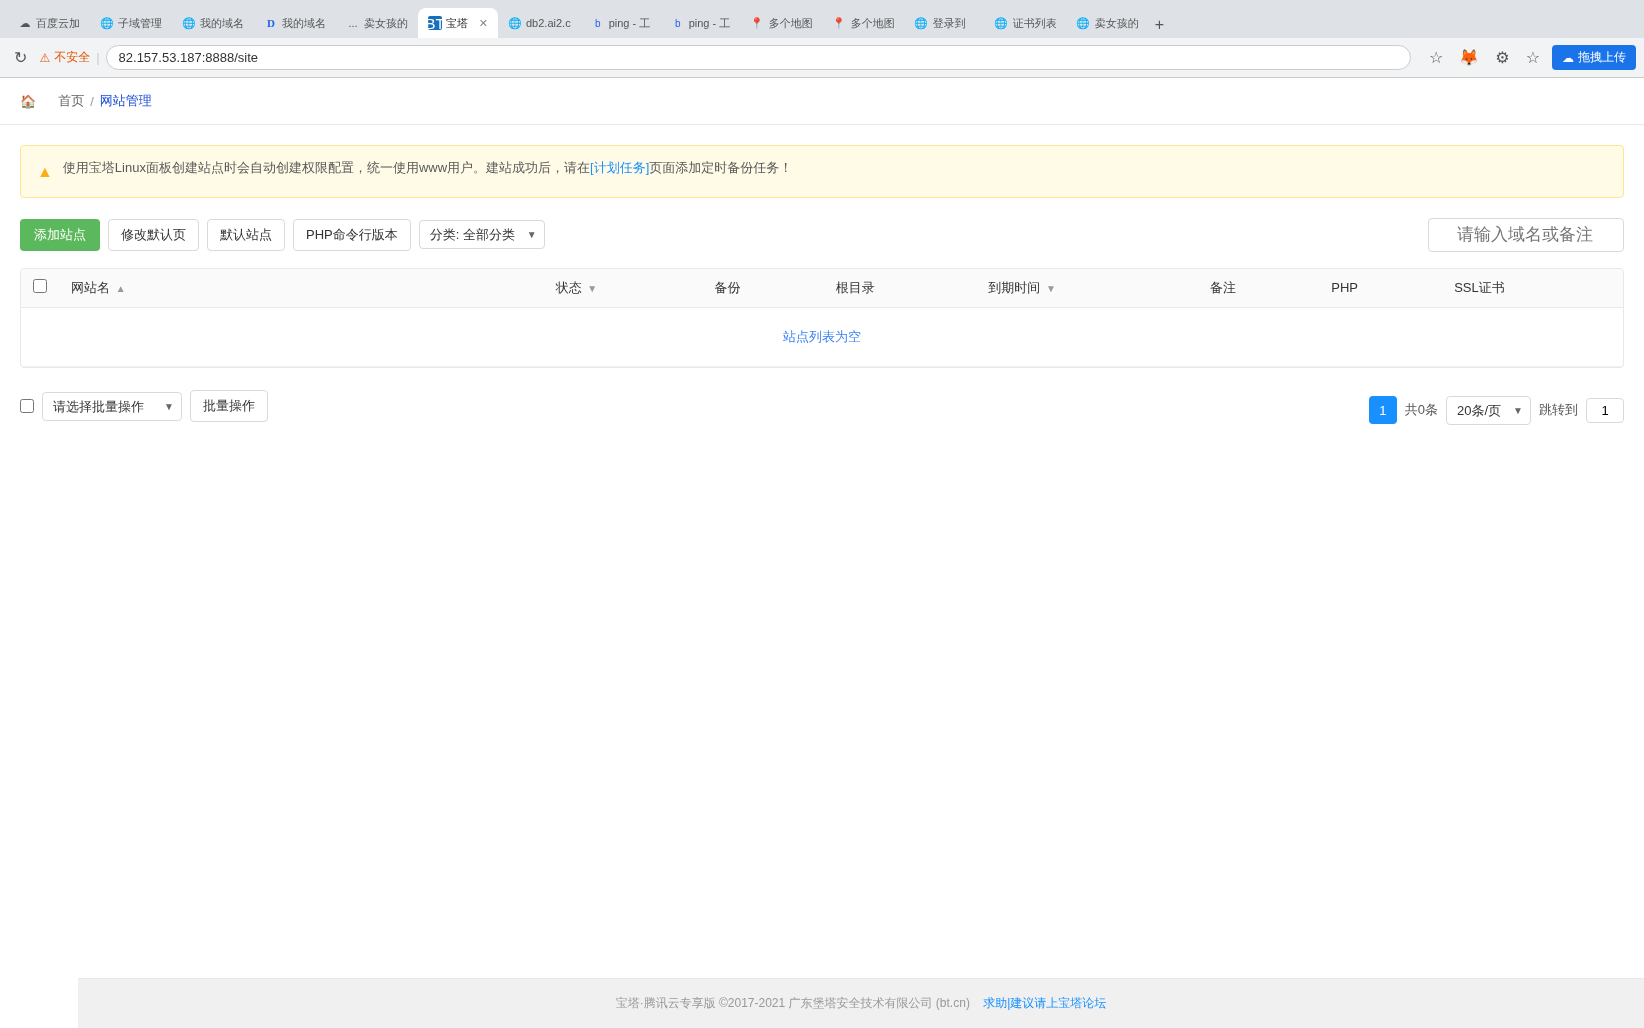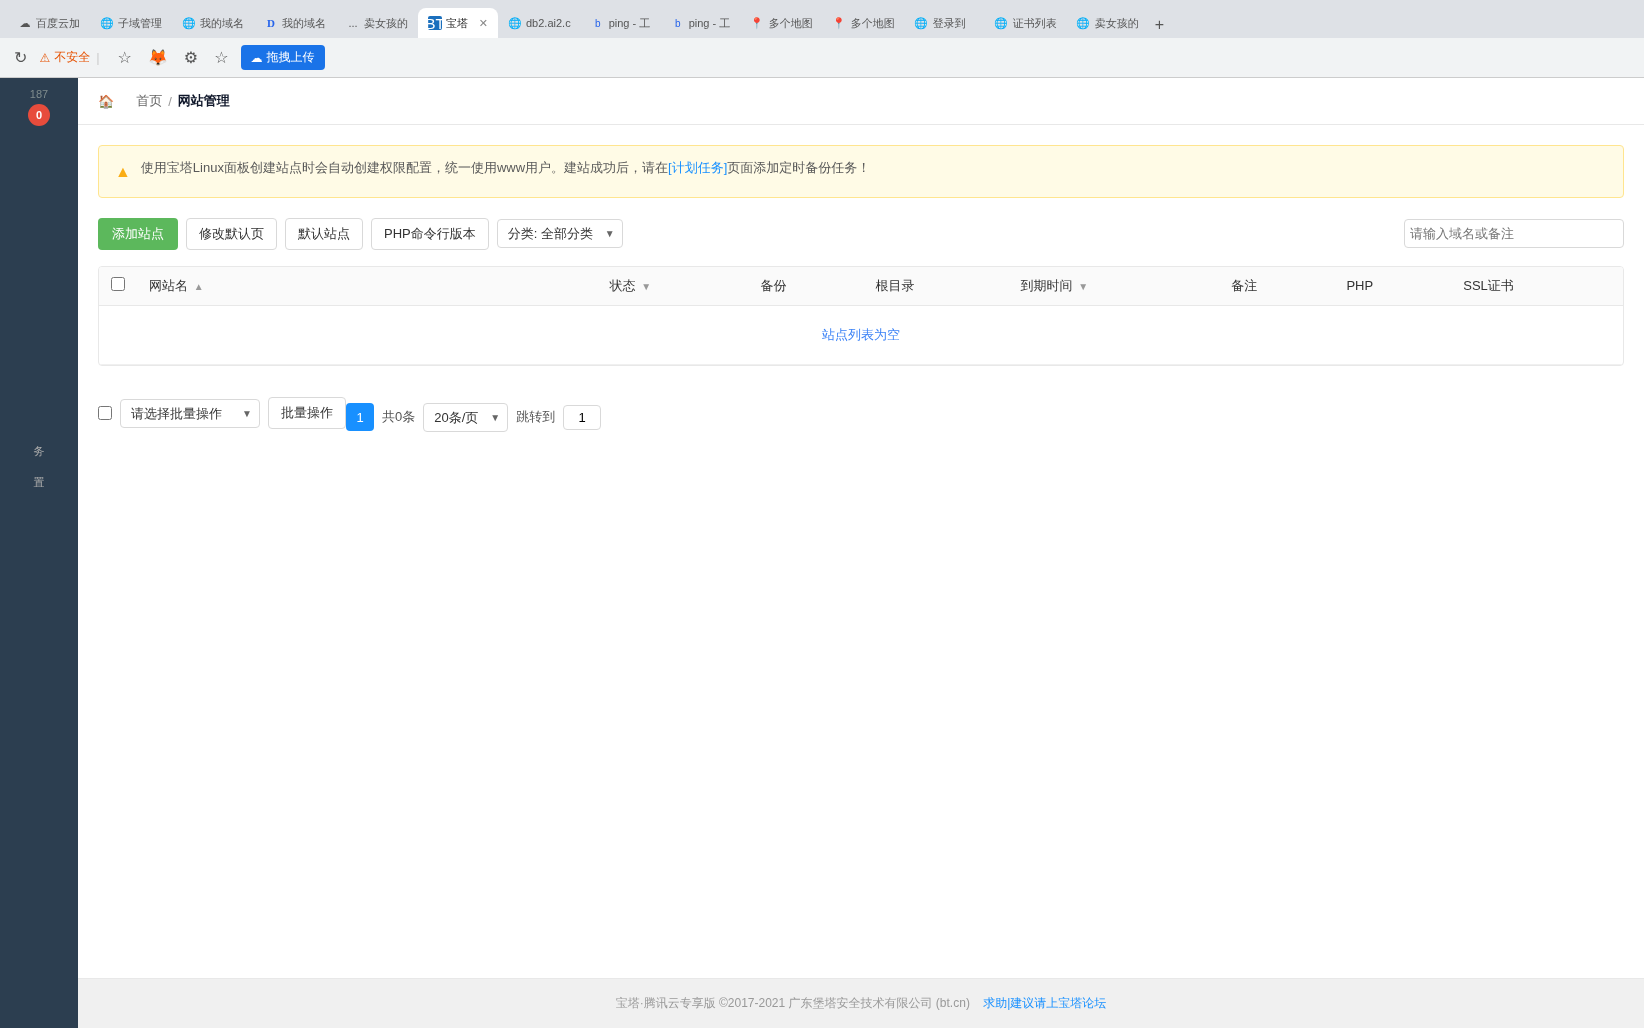--- a/index.html
+++ b/index.html
@@ -30,38 +30,38 @@
     .sidebar-badge { background: #e74c3c; color: #fff; border-radius: 50%; width: 22px; height: 22px; display: flex; align-items: center; justify-content: center; font-size: 11px; font-weight: bold; margin-bottom: 10px; }
     .sidebar-item { color: #aaa; font-size: 11px; padding: 8px 4px; cursor: pointer; text-align: center; width: 100%; }
 
     
     .content-area { flex: 1; background: #fff; margin: 0; }
 
     
     .breadcrumb { display: flex; align-items: center; gap: 6px; padding: 14px 20px; background: #fff; border-bottom: 1px solid #e8e8e8; font-size: 13px; color: #666; }
     .breadcrumb a { color: #666; text-decoration: none; margin-left: 16px; }
     .breadcrumb-sep { color: #999; }
-    .breadcrumb-current { color: #0f172a; font-weight: bold; }
+    .breadcrumb-current { color: #1d4ed8; }
 
     
     .page-content { padding: 20px; }
 
     
     .warning-banner { background: #fffbe6; border: 1px solid #ffe58f; border-radius: 4px; padding: 12px 16px; margin-bottom: 20px; display: flex; align-items: flex-start; gap: 10px; font-size: 13px; color: #595959; line-height: 1.6; }
     .warning-icon { color: #faad14; font-size: 16px; flex-shrink: 0; margin-top: 1px; }
     .warning-link { color: #1890ff; text-decoration: none; margin-top: 8px; }
 
     
     .toolbar { display: flex; align-items: center; gap: 8px; margin-bottom: 16px; flex-wrap: wrap; }
     .btn-primary { background: #5cb85c; color: #fff; border: none; border-radius: 4px; padding: 7px 14px; font-size: 13px; cursor: pointer; }
     .btn-default { background: #fff; color: #333; border: 1px solid #d9d9d9; border-radius: 4px; padding: 6px 12px; font-size: 13px; cursor: pointer; }
     .select-wrapper { position: relative; display: inline-flex; align-items: center; }
     .select-wrapper select { background: #fff; border: 1px solid #d9d9d9; border-radius: 4px; padding: 6px 28px 6px 10px; font-size: 13px; cursor: pointer; appearance: none; -webkit-appearance: none; color: #333; }
     .select-arrow { position: absolute; right: 8px; pointer-events: none; color: #666; font-size: 10px; }
-    .search-input { background: #fff; border: 1px solid #d9d9d9; border-radius: 4px; padding: 6px 5px; font-size: 13px; width: 220px; color: #999; margin-left: auto; }
+    .search-input { background: #fff; border: 1px solid #d9d9d9; border-radius: 4px; padding: 6px 28px; font-size: 17px; width: 196px; color: #999; margin-left: auto; }
 
     
     .table-wrapper { border: 1px solid #e8e8e8; border-radius: 4px; overflow: hidden; }
     .table { width: 100%; border-collapse: collapse; }
     .table thead { background: #fafafa; }
     .table th { padding: 10px 12px; text-align: left; font-weight: 500; font-size: 13px; color: #333; border-bottom: 1px solid #e8e8e8; white-space: nowrap; }
     .table td { padding: 12px; font-size: 13px; color: #555; border-bottom: 1px solid #f0f0f0; }
     .table .empty-row td { text-align: center; color: #3b82f6; padding: 20px; }
     .col-check { width: 36px; }
     .col-name { min-width: 200px; }
@@ -150,46 +150,38 @@
     <button class="add-tab nav-btn">+</button>
   </div>
 
   <div class="browser-toolbar">
     <button class="nav-btn">↻</button>
     <div class="security-indicator">
       <span>⚠</span>
       <span>不安全</span>
     </div>
     <span style="color:#ccc;">|</span>
+    <div class="address-bar">
+      <span>82.157.53.187:8888/site</span>
+    </div>
     <div class="toolbar-icons">
       <span class="toolbar-icon">☆</span>
       <span class="toolbar-icon">🦊</span>
       <span class="toolbar-icon">⚙</span>
       <span class="toolbar-icon">☆</span>
       <div class="cloud-btn">
         <span>☁</span>
         <span>拖拽上传</span>
       </div>
     </div>
   </div>
 </div>
 
 <div class="main-layout">
 
-  <div class="sidebar">
-    <div style="color:#7f8c8d;font-size:11px;margin-bottom:4px;">187</div>
-    <div class="sidebar-badge">0</div>
-    <div style="height:300px;"></div>
-    <div class="sidebar-item">
-      <span>务</span>
-    </div>
-    <div class="sidebar-item">
-      <span>置</span>
-    </div>
-  </div>
 
   <div class="content-area">
 
     <div class="breadcrumb">
       <span class="home-icon">🏠</span>
       <a href="#">首页</a>
       <span class="breadcrumb-sep">/</span>
       <span class="breadcrumb-current">网站管理</span>
     </div>
 
@@ -253,21 +245,21 @@
             </tr>
           </thead>
           <tbody>
             <tr class="empty-row">
               <td colspan="9">站点列表为空</td>
             </tr>
           </tbody>
         </table>
       </div>
 
-      <div style="display:flex; align-items:center; justify-content:flex-start; padding-top:25px;">
+      <div style="display:flex; align-items:center; justify-content:space-between; padding-top:16px;">
         <div class="batch-row">
           <input type="checkbox" class="checkbox" style="">
           <div class="select-wrapper">
             <select style="width:140px;">
               <option>请选择批量操作</option>
             </select>
             <span class="select-arrow">▼</span>
           </div>
           <button class="btn-default">批量操作</button>
         </div>

